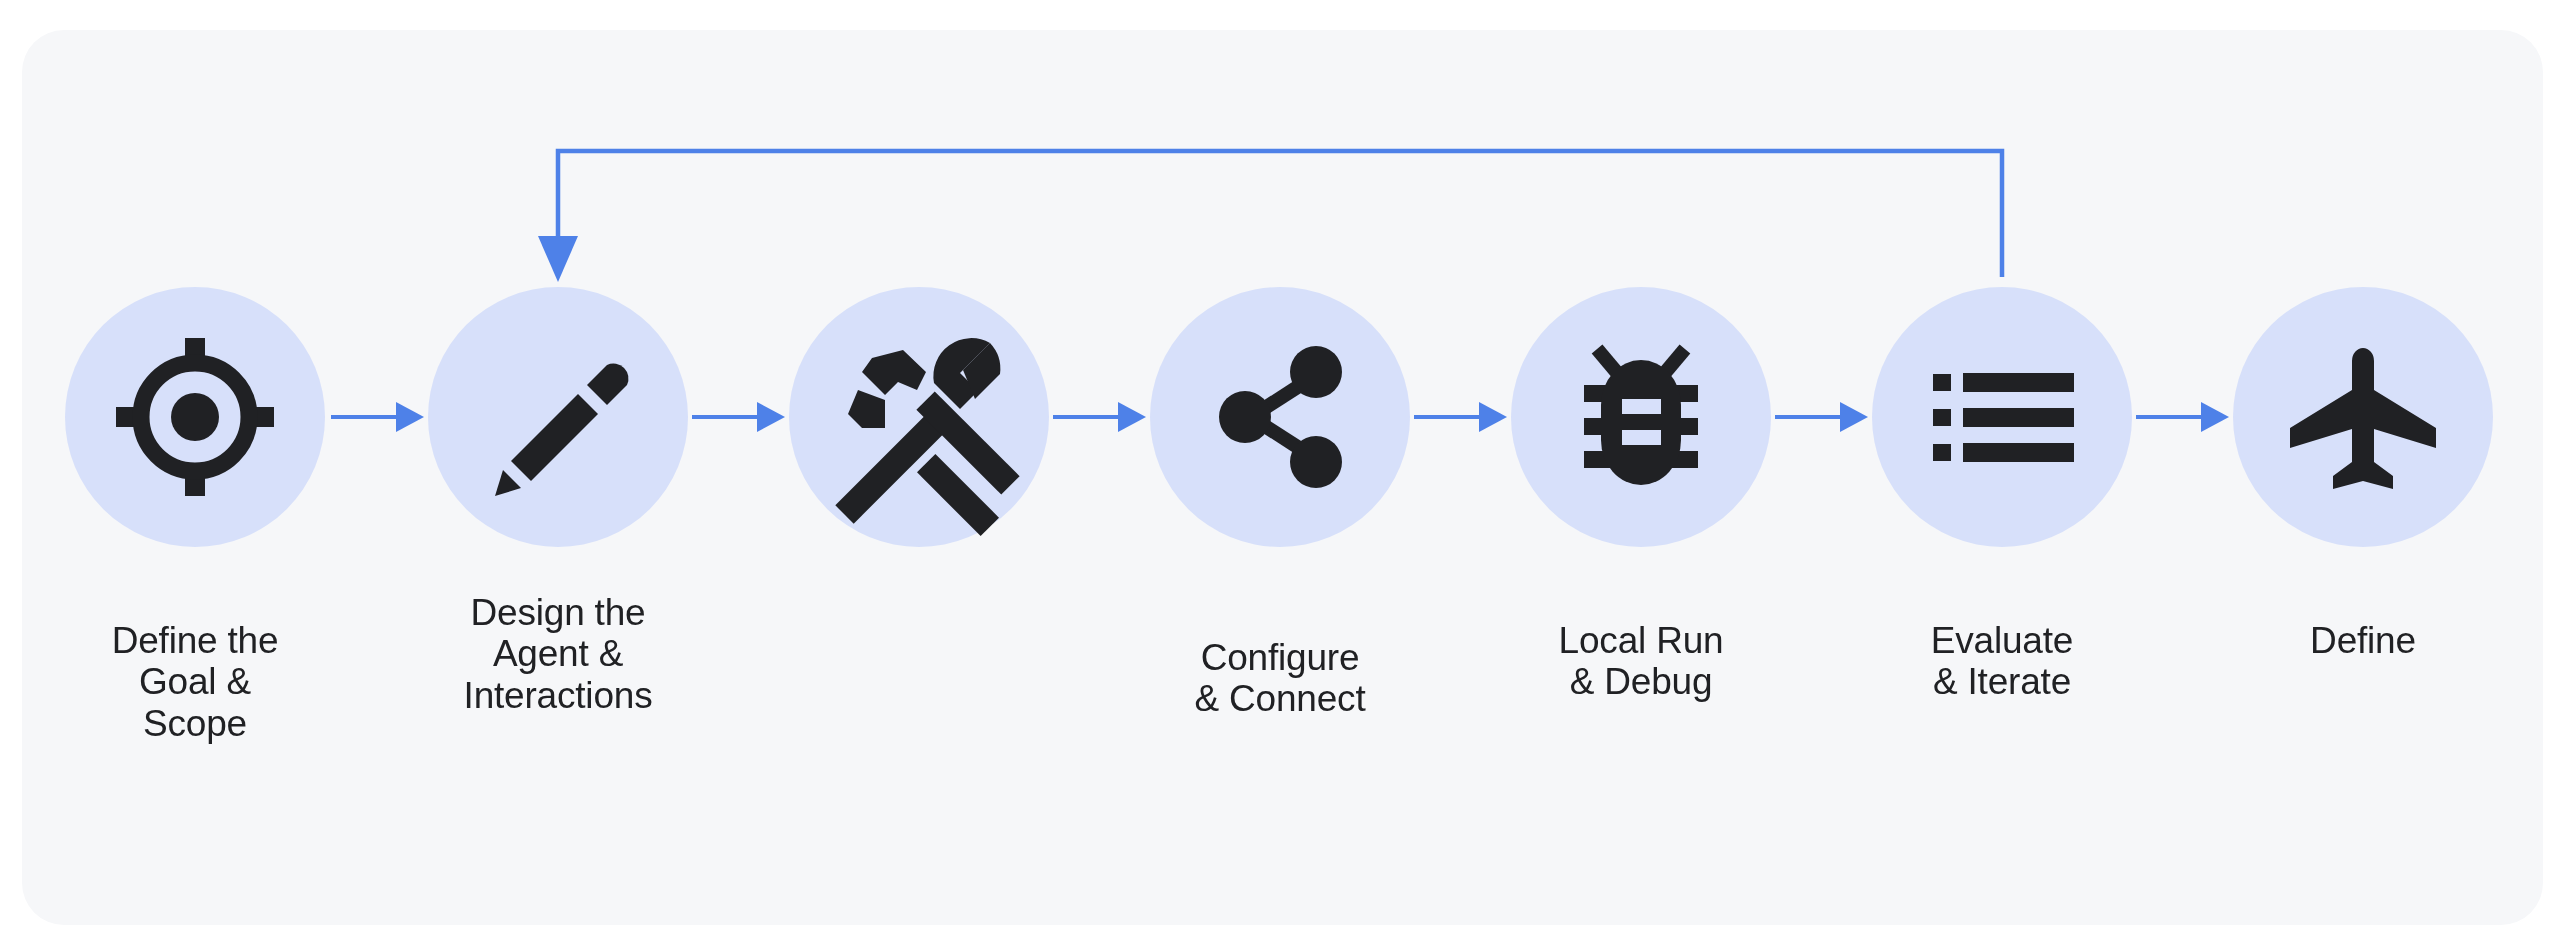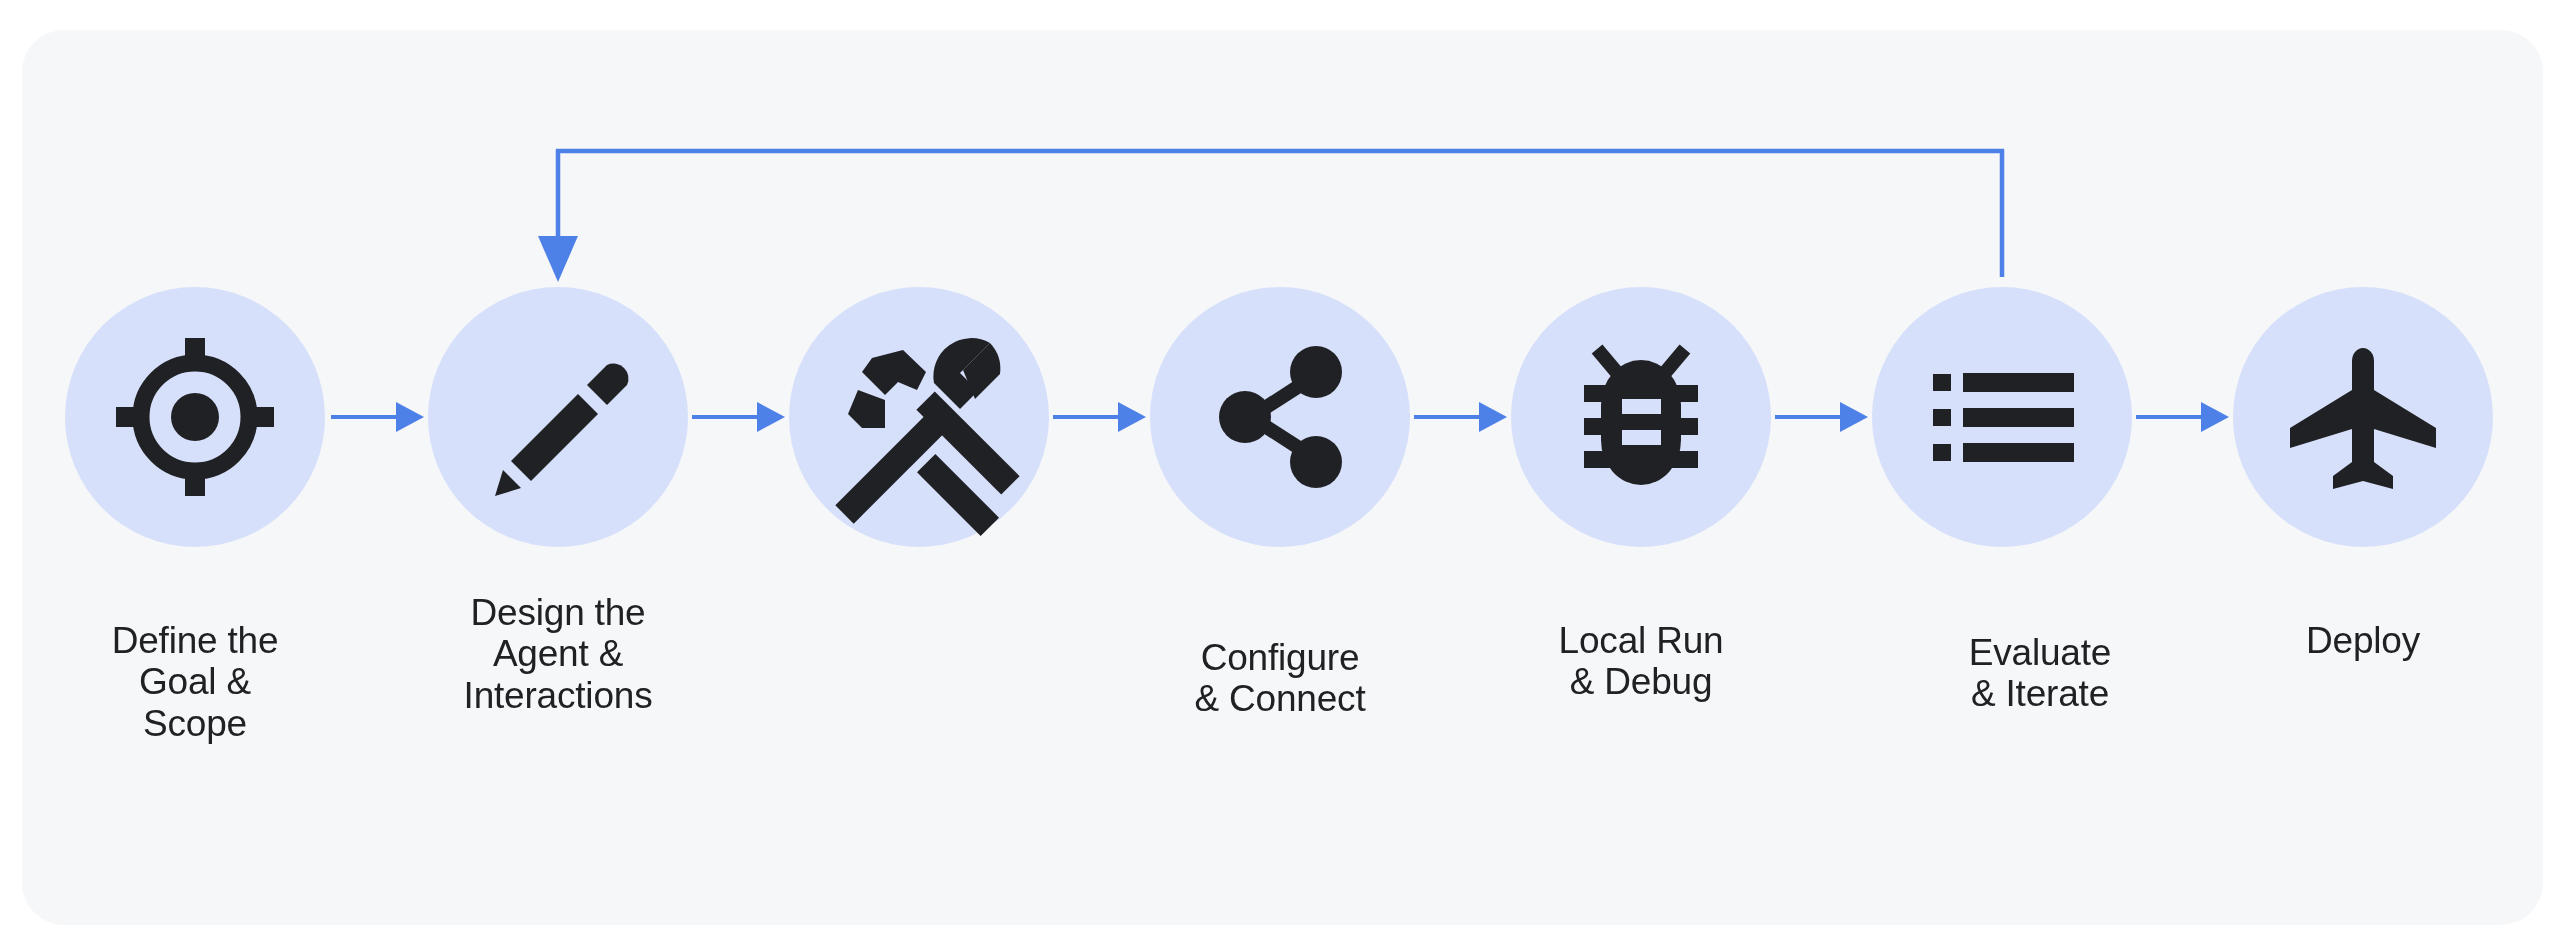--- a/index.html
+++ b/index.html
@@ -223,18 +223,18 @@
 Agent &amp;
 Interactions</div>
 
 
   <div class="step-label" style="left:1120px; top:620px; width:320px;margin-top:17px;">Configure
 &amp; Connect</div>
 
   <div class="step-label" style="left:1481px; top:620px; width:320px;">Local Run
 &amp; Debug</div>
 
-  <div class="step-label" style="left:1880px; top:620px; width:320px;margin-top:12px;">Evaluate
+  <div class="step-label" style="left:1842px; top:620px; width:320px;">Evaluate
 &amp; Iterate</div>
 
-  <div class="step-label" style="left:2203px; top:620px; width:320px;">Deploy</div>
+  <div class="step-label" style="left:2203px; top:620px; width:320px;">Define</div>
 
 </div>
 
 </body></html>

